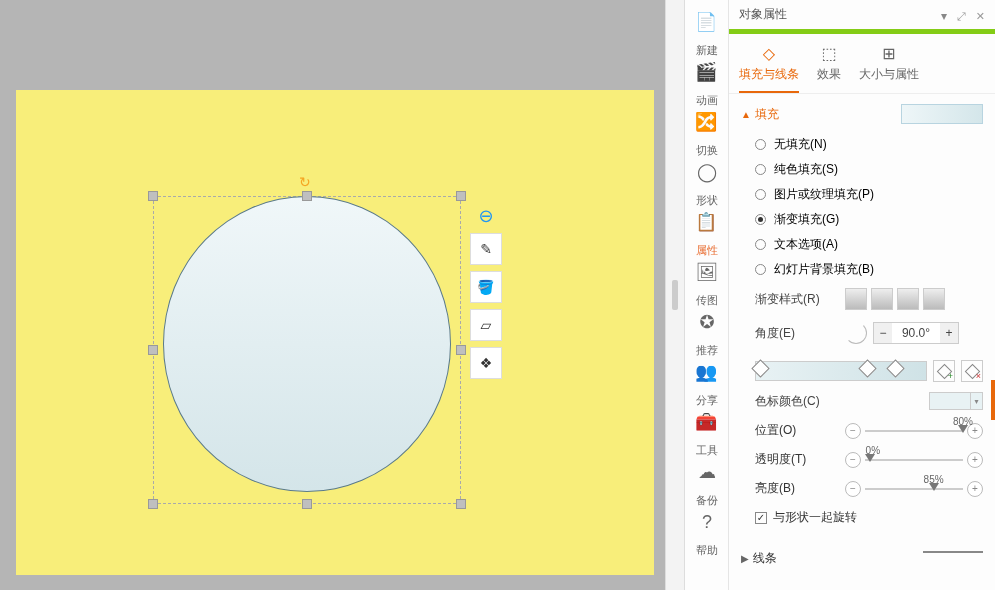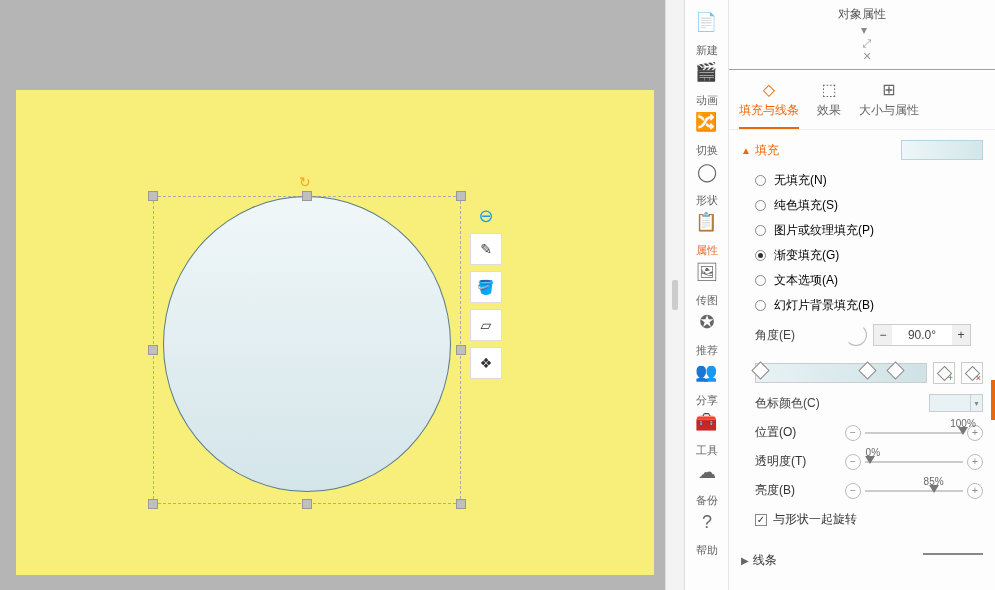--- a/index.html
+++ b/index.html
@@ -27,21 +27,21 @@
 .drag-bar { width: 20px; height: 590px; background: #f3f3f3; display: flex; align-items: center; justify-content: center; border-left: 1px solid #ddd; border-right: 1px solid #ddd; }
 .drag-grip { width: 6px; height: 30px; background: #ccc; border-radius: 2px; }
 
 .ribbon { width: 44px; height: 590px; background: #fdfdfd; border-right: 1px solid #e5e5e5; padding-top: 10px; }
 .ribbon .rb { width: 44px; height: 50px; display: flex; flex-direction: column; align-items: center; justify-content: center; cursor: pointer; color: #666; }
 .ribbon .rb.active { color: #e86b2f; }
 .ribbon .rb .ic { font-size: 18px; line-height: 1; }
 .ribbon .rb .lbl { font-size: 11px; margin-top: 12px; }
 
 .panel { flex: 1; height: 590px; background: #fdfdfd; position: relative; }
-.panel-head { display: flex; align-items: center; padding: 6px 10px; border-bottom: 1px solid #84cc16; flex-direction: column; }
+.panel-head { display: flex; align-items: flex-end; padding: 6px 10px; border-bottom: 5px solid #84cc16; }
 .panel-head .title { flex: 1; color: #555; }
 .panel-head .arrow { color: #888; margin-left: 4px; }
 .panel-head .winbtn { color: #999; margin-left: 10px; font-size: 11px; cursor: pointer; }
 
 .tabs { display: flex; padding: 0 10px; border-bottom: 1px solid #eee; }
 .tabs .tab { padding: 10px 14px; color: #666; cursor: pointer; }
 .tabs .tab.active { color: #e86b2f; border-bottom: 2px solid #e8680b; }
 
 .subtabs { display: flex; padding: 10px 10px 0; gap: 18px; border-bottom: 1px solid #eee; }
 .subtabs .stab { display: flex; flex-direction: column; align-items: center; padding-bottom: 8px; color: #666; cursor: pointer; }
@@ -60,21 +60,21 @@
 .prop-row { display: flex; align-items: center; padding: 6px 0 6px 14px; color: #444; }
 .prop-row .plabel { width: 90px; }
 
 .style-btns { display: flex; gap: 4px; }
 .style-btns .sb { width: 22px; height: 22px; border: 1px solid #ccc; background: linear-gradient(180deg,#eee,#bbb); cursor: pointer; }
 
 .angle-ctrl { display: flex; align-items: center; gap: 6px; }
 .angle-dial { width: 22px; height: 22px; border: 1.5px solid #bbb; border-radius: 50%; border-left-color: transparent; border-top-color: transparent; position: relative; }
 .spin { display: flex; border: 1px solid #ccc; }
 .spin .sbtn { width: 18px; height: 20px; background:#f0f0f0; display:flex;align-items:center;justify-content:center; cursor:pointer; }
-.spin .sval { width: 60px; height: 20px; display:flex;align-items:center;justify-content:center; background:#fff; }
+.spin .sval { width: 48px; height: 20px; display:flex;align-items:center;justify-content:center; background:#fff; }
 
 .grad-bar-row { display:flex; align-items:center; padding: 10px 0 4px 14px; gap:6px; }
 .grad-bar { flex:1; height: 20px; border:1px solid #ccc; background: linear-gradient(90deg,#e8f2f4,#cfe2e6); position:relative; }
 .grad-stop { position:absolute; top:-3px; width:11px; height:26px; }
 .grad-stop::before { content:""; display:block; width:11px; height:11px; border:1px solid #888; background:#fff; transform:rotate(45deg); margin-top:3px; }
 .grad-btn { width:22px; height:22px; border:1px solid #ccc; background:#fdfdfd; display:flex;align-items:center;justify-content:center; cursor:pointer; position:relative; }
 .grad-btn .pent { width:11px; height:11px; border:1px solid #888; transform:rotate(45deg); }
 .grad-btn .plus { position:absolute; right:1px; bottom:0; font-size:9px; color:#2a8a2a; }
 .grad-btn .x { position:absolute; right:1px; bottom:0; font-size:9px; color:#c33; }
 
@@ -225,20 +225,29 @@
         <div class="radio-row">
           <span class="r"></span>
           <span>文本选项(A)</span>
         </div>
         <div class="radio-row">
           <span class="r"></span>
           <span>幻灯片背景填充(B)</span>
         </div>
       </div>
 
+    <div class="prop-row">
+      <span class="plabel">渐变样式(R)</span>
+      <div class="style-btns">
+        <div class="sb"></div>
+        <div class="sb"></div>
+        <div class="sb"></div>
+        <div class="sb"></div>
+      </div>
+    </div>
 
     <div class="prop-row">
       <span class="plabel">角度(E)</span>
       <div class="angle-ctrl">
         <div class="angle-dial"></div>
         <div class="spin">
           <div class="sbtn">−</div>
           <div class="sval">90.0°</div>
           <div class="sbtn">+</div>
         </div>
@@ -268,21 +277,21 @@
           <div style="flex:1"></div>
           <div class="dd">▾</div>
         </div>
     </div>
 
     <div class="slider-row">
       <span class="plabel">位置(O)</span>
       <div class="slider-ctrl">
         <div class="sbtn-round">−</div>
         <div class="slider-track">
-          <span class="slider-val" style="left:100%">100%</span>
+          <span class="slider-val" style="left:100%">80%</span>
           <div class="slider-thumb" style="left:calc(100% - 5px)"></div>
         </div>
         <div class="sbtn-round">+</div>
       </div>
     </div>
 
     <div class="slider-row">
       <span class="plabel">透明度(T)</span>
       <div class="slider-ctrl">
         <div class="sbtn-round">−</div>

